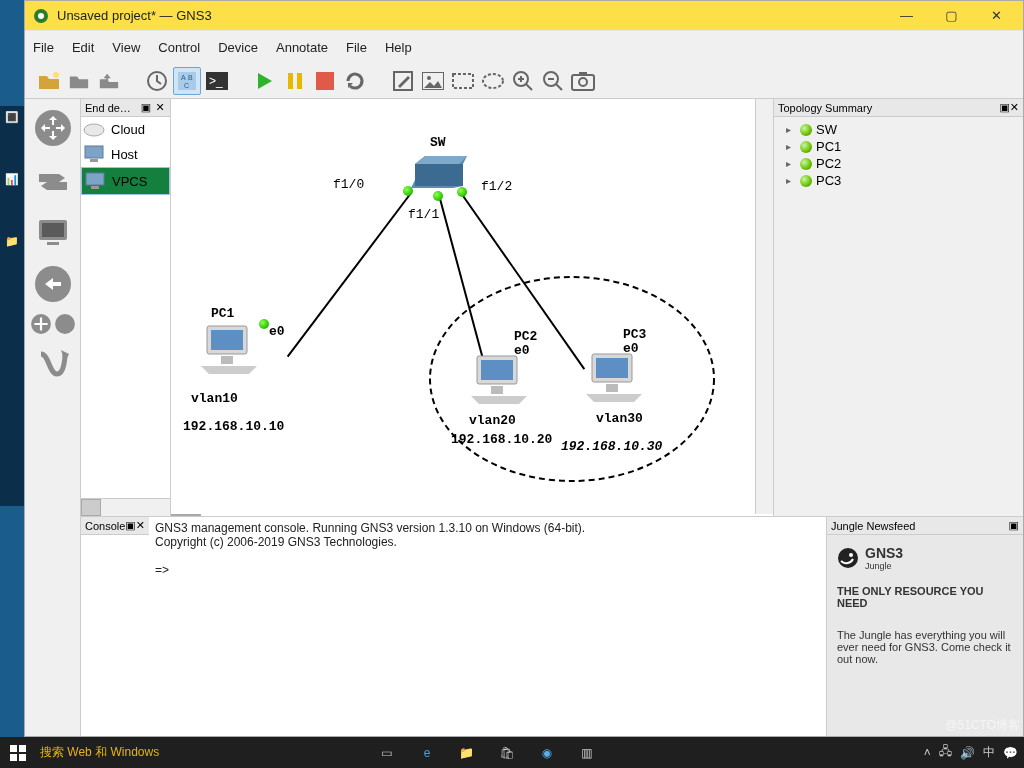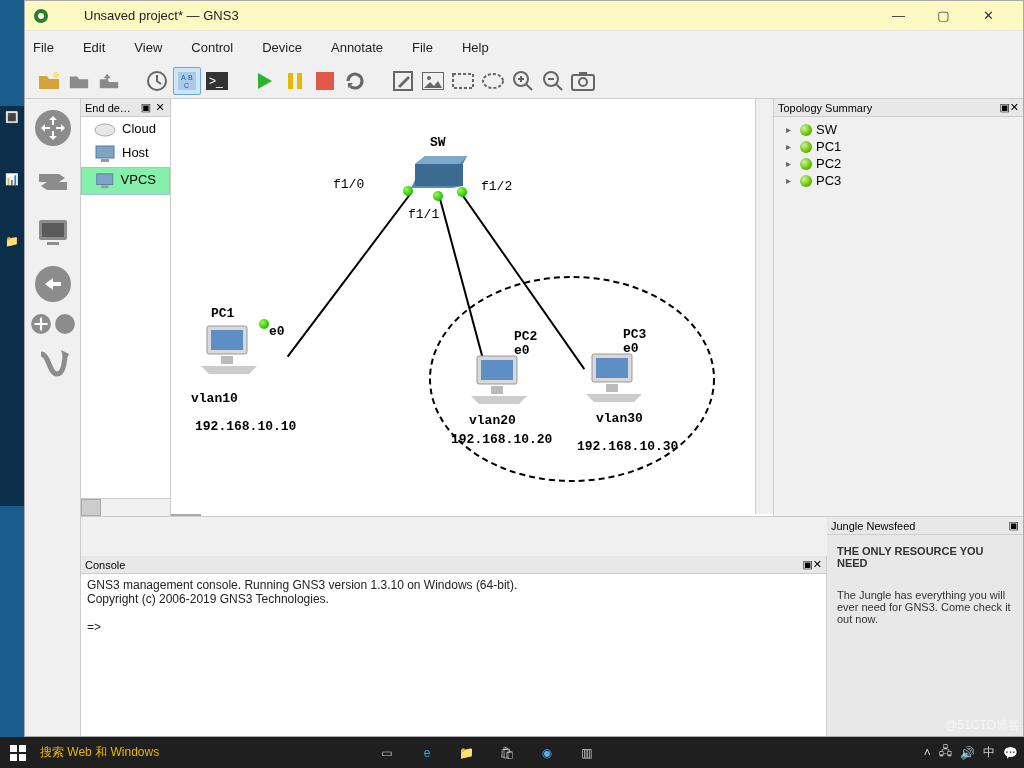--- a/index.html
+++ b/index.html
@@ -10,28 +10,28 @@
 .strip-ico { width: 24px; height: 22px; display: flex; align-items: center; justify-content: center; color: #fff; font-size: 11px; margin-bottom: 40px; }
 
 .taskbar { position: absolute; left: 0; right: 0; bottom: 0; height: 31px; background: #1f1f1f; display: flex; align-items: center; color: #ccc; font-size: 12px; }
 .taskbar .winbtn { width: 36px; height: 100%; display: flex; align-items: center; justify-content: center; color: #fff; }
 .taskbar .search { flex: 0 0 280px; padding-left: 4px; color: #eab308; }
 .taskbar .icons { display: flex; gap: 18px; margin-left: 60px; }
 .taskbar .icons span { width: 22px; height: 22px; display: flex; align-items: center; justify-content: center; }
 .taskbar .tray { margin-left: auto; display: flex; gap: 8px; padding-right: 6px; align-items: center; }
 
 .window { position: absolute; left: 24px; top: 0; right: 0; bottom: 31px; background: #f0f0f0; border: 1px solid #aaa; display: flex; flex-direction: column; }
-.titlebar { height: 30px; display: flex; align-items: center; padding: 0 12px 0 8px; background: #fef9c3; border-bottom: 1px solid #e5e5e5; gap: 27px; }
+.titlebar { height: 30px; display: flex; align-items: center; padding: 0 4px 0 8px; background: #fde047; border-bottom: 1px solid #e5e5e5; }
 .titlebar .tico { width: 16px; height: 16px; margin-right: 8px; }
 .titlebar .ttxt { font-size: 13px; color: #222; }
 .titlebar .spacer { flex: 1; }
 .winbtns { display: flex; }
 .winbtn2 { width: 45px; height: 28px; display: flex; align-items: center; justify-content: center; font-size: 13px; color: #333; }
 
-.menubar { height: 24px; display: flex; align-items: center; padding: 16px 8px; gap: 29px; font-size: 13px; color: #222; background: #f0f0f0; }
+.menubar { height: 24px; display: flex; align-items: center; padding: 16px 8px; gap: 18px; font-size: 13px; color: #222; background: #f0f0f0; }
 .menubar span { cursor: default; }
 
 .toolbar { height: 36px; display: flex; align-items: center; padding: 0 6px; gap: 2px; background: #f0f0f0; border-bottom: 1px solid #ccc; }
 .tgrp { display: flex; align-items: center; gap: 2px; padding: 0 4px; }
 .tbtn { width: 28px; height: 28px; display: flex; align-items: center; justify-content: center; border: 1px solid transparent; border-radius: 2px; color: #555; }
 .tbtn.active { border: 1px solid #6aa6d6; background: #cfe4f5; }
 .sep { width: 8px; }
 
 .workarea { flex: 1; display: flex; min-height: 0; }
 
@@ -42,40 +42,40 @@
 .lrow { display: flex; gap: 2px; }
 
 .mid { flex: 1; display: flex; flex-direction: column; min-width: 0; }
 .midtop { flex: 1; display: flex; min-height: 0; }
 
 .palette { width: 90px; display: flex; flex-direction: column; border-right: 1px solid #ccc; background: #fff; }
 .phead { height: 18px; background: #e8e8e8; font-family: monospace; font-size: 11px; display: flex; align-items: center; padding: 0 4px; border-bottom: 1px solid #ccc; gap: 2px; }
 .phead .pttl { flex: 1; overflow: hidden; }
 .phead .pico { width: 12px; text-align: center; cursor: default; }
 .palette .items { flex: 1; overflow: auto; }
-.palette .item { display: flex; gap: 6px; padding: 4px 13px; font-size: 13px; }
-.palette .item.sel { background: #86efac; border: 1px solid #9cc3e4; }
+.palette .item { display: flex; align-items: center; gap: 6px; padding: 4px 2px; font-size: 13px; }
+.palette .item.sel { background: #15803d; border: 1px solid #9cc3e4; }
 .palette .hscroll { height: 18px; background: #f0f0f0; border-top: 1px solid #ccc; display:flex; }
 .hscroll .thumb { width:20px; background:#ccc; border:1px solid #aaa; }
 .hscroll .track { flex:1; }
 
 .canvas-wrap { flex: 1; display: flex; flex-direction: column; background: #fff; position: relative; min-width:0; }
 .canvas { flex: 1; position: relative; overflow: hidden; }
 .vscroll { width: 18px; background: #f0f0f0; border-left: 1px solid #ccc; }
 
 .rightpanel { width: 250px; background: #f0f0f0; border-left: 1px solid #ccc; display: flex; flex-direction: column; }
 .rhead { height: 18px; background: #e8e8e8; font-family: monospace; font-size: 11px; display: flex; align-items: center; padding: 0 4px; border-bottom: 1px solid #ccc; }
 .rhead .rttl { flex: 1; }
 .tree { padding: 4px; font-size: 13px; flex:1; overflow:auto; }
 .node { display: flex; align-items: center; gap: 4px; padding: 1px 0 1px 8px; }
 .node .exp { width: 10px; color: #666; font-size: 10px; }
 .dot { width: 12px; height: 12px; border-radius: 50%; background: radial-gradient(circle at 35% 35%, #c8f7a0, #6ac000 60%, #3e7a00); }
 
 .bottom-dock { height: 220px; display: flex; border-top: 1px solid #ccc; }
-.console { flex: 1; display: flex; flex-direction: column; background: #fff; border-right: 1px solid #ccc; margin-top: 39px; }
+.console { flex: 1; display: flex; flex-direction: row; background: #fff; border-right: 1px solid #ccc; }
 .chead { height: 18px; background: #e8e8e8; font-family: monospace; font-size: 11px; display: flex; align-items: center; padding: 0 4px; border-bottom: 1px solid #ccc; }
 .chead .cttl { flex:1; }
 .cbody { flex: 1; padding: 4px 6px; font-family: "Courier New", monospace; font-size: 12px; color: #222; position: relative; }
 .cbody .red { color: #e53935; font-family: "Microsoft YaHei"; font-size: 14px; margin-top: 20px; }
 .newsfeed { width: 196px; background: #e8e8e8; display: flex; flex-direction: column; }
 .nfbody { flex:1; padding: 10px; font-size: 11px; color: #333; }
 .nfbody .logo { display:flex; align-items:center; gap:6px; font-weight:bold; font-size:14px; margin-bottom:14px; }
 .nfbody .hd { font-weight: bold; font-size: 11px; margin-bottom: 20px; }
 .nfbody .btn { margin-top: 18px; padding: 8px; background: #f4f4f4; border: 1px solid #bbb; text-align: center; font-weight: bold; font-size: 12px; }
 
@@ -349,21 +349,21 @@
               <svg style="position:absolute; left:30px; top:225px;" width="56" height="50" viewBox="0 0 56 50">
                   <rect x="6" y="2" width="40" height="28" rx="2" fill="#d8d8d8" stroke="#999"></rect>
                   <rect x="10" y="6" width="32" height="20" fill="#5d8fc4"></rect>
                   <path d="M0 42h56l-8 8H8z" fill="#ccc"></path>
                   <rect x="20" y="32" width="12" height="8" fill="#bbb"></rect>
                 </svg>
               <div class="port" style="left:88px; top:220px;"></div>
               <span class="lbl" style="left:40px; top:207px;">PC1</span>
               <span class="lbl" style="left:98px; top:225px;">e0</span>
               <span class="lbl" style="left:20px; top:292px;">vlan10</span>
-              <span class="lbl" style="left:24px; top:320px;">192.168.10.10</span>
+              <span class="lbl" style="left:12px; top:320px;">192.168.10.10</span>
 
               <svg style="position:absolute; left:256px; top:175px;" width="290" height="210">
                   <ellipse cx="145" cy="105" rx="142" ry="102" fill="none" stroke="#000" stroke-width="2" stroke-dasharray="6 4"></ellipse>
                 </svg>
 
               <svg style="position:absolute; left:300px; top:255px;" width="56" height="50" viewBox="0 0 56 50">
                   <rect x="6" y="2" width="40" height="28" rx="2" fill="#d8d8d8" stroke="#999"></rect>
                   <rect x="10" y="6" width="32" height="20" fill="#5d8fc4"></rect>
                   <path d="M0 42h56l-8 8H8z" fill="#ccc"></path>
                   <rect x="20" y="32" width="12" height="8" fill="#bbb"></rect>
@@ -375,21 +375,21 @@
 
               <svg style="position:absolute; left:415px; top:253px;" width="56" height="50" viewBox="0 0 56 50">
                   <rect x="6" y="2" width="40" height="28" rx="2" fill="#d8d8d8" stroke="#999"></rect>
                   <rect x="10" y="6" width="32" height="20" fill="#5d8fc4"></rect>
                   <path d="M0 42h56l-8 8H8z" fill="#ccc"></path>
                   <rect x="20" y="32" width="12" height="8" fill="#bbb"></rect>
                 </svg>
               <span class="lbl" style="left:452px; top:228px;">PC3</span>
               <span class="lbl" style="left:452px; top:242px;">e0</span>
               <span class="lbl" style="left:425px; top:312px;">vlan30</span>
-              <span class="lbl" style="left:406px; top:340px;">192.168.10.30</span>
+              <span class="lbl" style="left:390px; top:340px;font-style:italic;">192.168.10.30</span>
             </div>
             <div class="vscroll"></div>
           </div>
           <div class="hscroll">
               <div class="track"></div>
               <div class="thumb" style="width:30px;"></div>
             </div>
         </div>
 
         <div class="rightpanel">
@@ -436,20 +436,28 @@
             <div>&nbsp;</div>
             <div>=&gt;</div>
           </div>
         </div>
         <div class="newsfeed">
           <div class="chead">
             <span class="cttl">Jungle Newsfeed</span>
             <span class="pico">▣</span>
           </div>
           <div class="nfbody">
+            <div class="logo">
+              <svg width="22" height="22" viewBox="0 0 22 22">
+                  <circle cx="11" cy="11" r="10" fill="#222"></circle>
+                  <circle cx="14" cy="8" r="2" fill="#fff"></circle>
+                  <path d="M4 14c4 4 10 2 12-2" stroke="#fff" stroke-width="2" fill="none"></path>
+                </svg>
+              <div><span>GNS3</span><div style="font-size:9px;font-weight:normal;">Jungle</div></div>
+            </div>
             <div class="hd">THE ONLY RESOURCE YOU NEED</div>
             <div>The Jungle has everything you will ever need for GNS3. Come check it out now.</div>
           </div>
         </div>
       </div>
     </div>
   </div>
 </div>
 
 <div class="taskbar">

